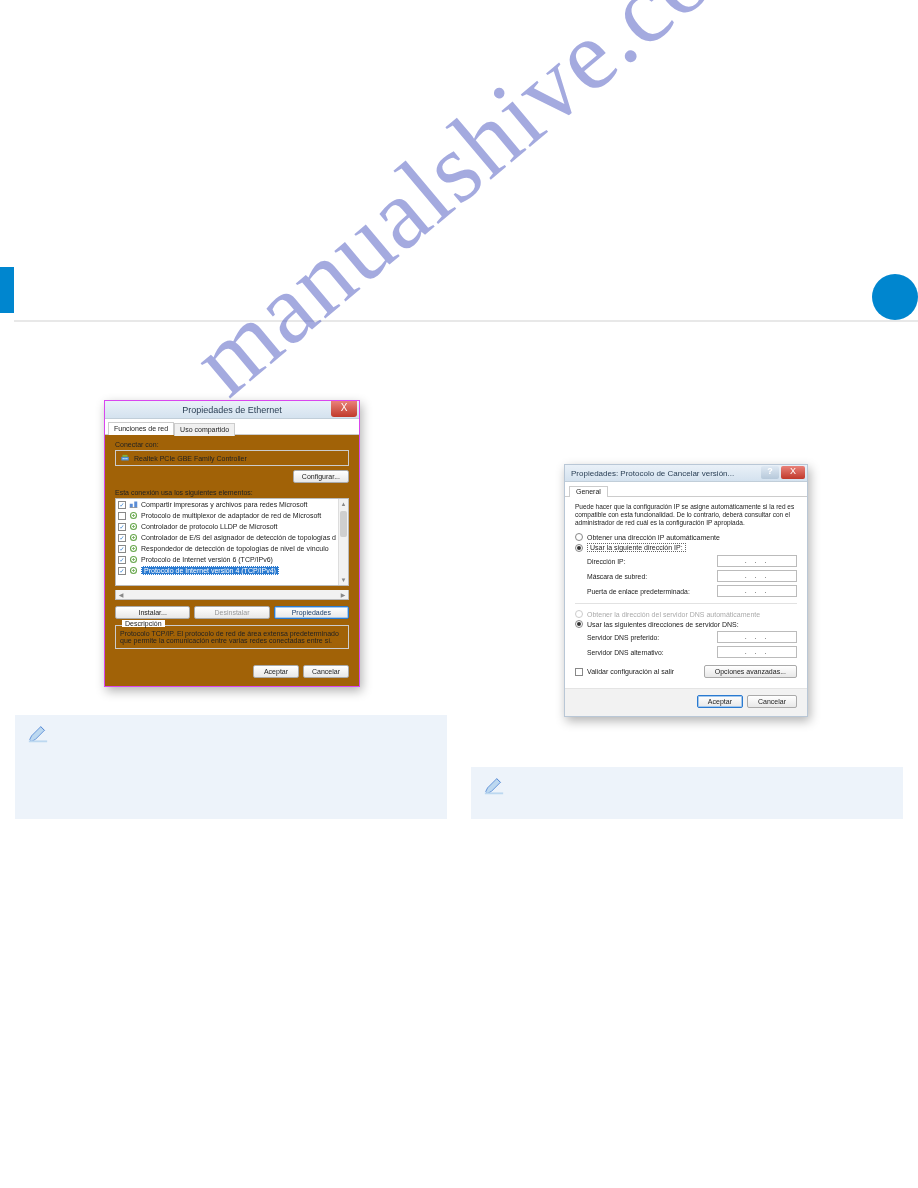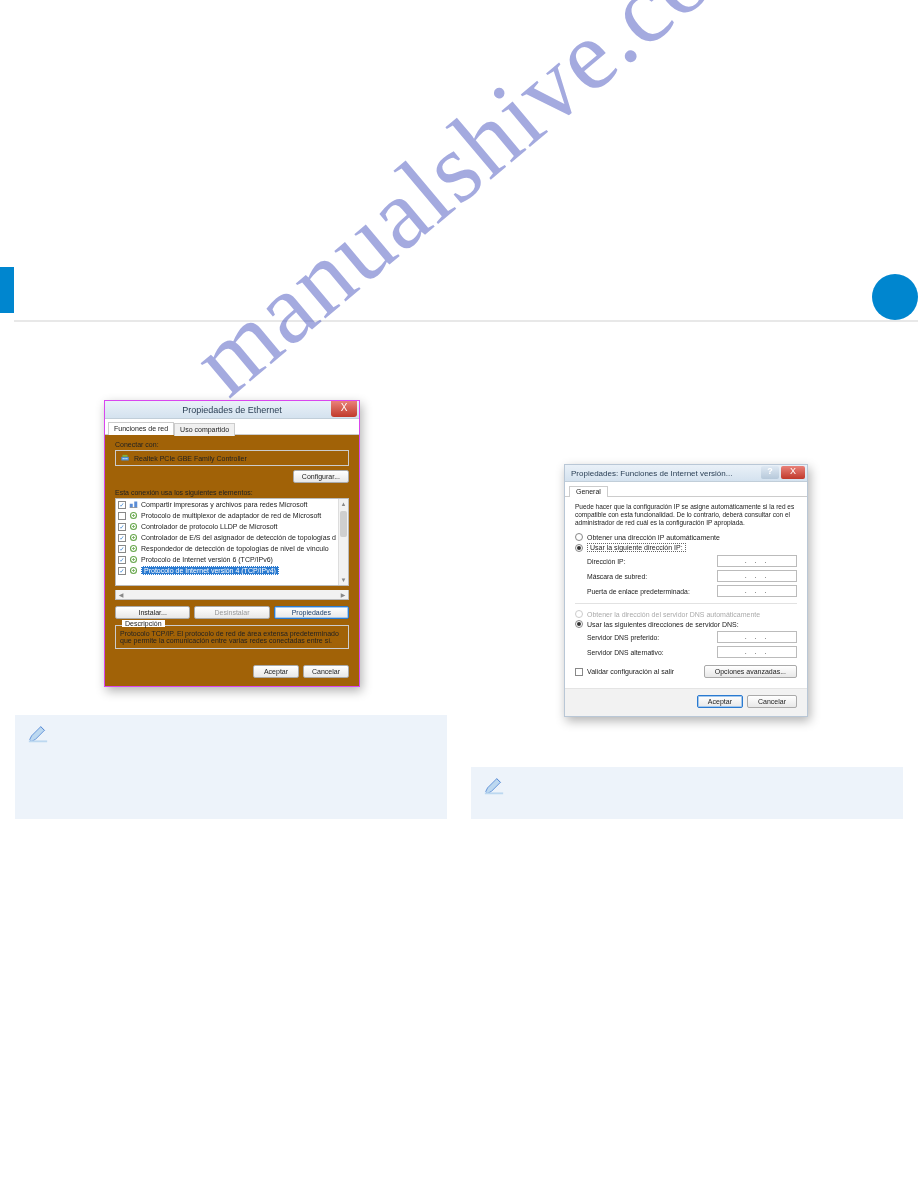--- a/index.html
+++ b/index.html
@@ -534,21 +534,21 @@
     <svg viewBox="0 0 24 24">
         <path d="M3 18 L5 14 L15 4 L19 8 L9 18 L5 20 Z" fill="#bcd8f0" stroke="#5b8dd6" stroke-width="1"></path>
         <path d="M15 4 L19 8" stroke="#5b8dd6"></path>
         <rect x="2" y="19" width="20" height="2" fill="#bcd8f0"></rect>
       </svg>
   </div>
 </div>
 
 <div class="dialog2">
   <div class="dlg2-title">
-    <span>Propiedades: Funciones de Internet versión...</span>
+    <span>Propiedades: Protocolo de Cancelar versión...</span>
     <div class="dlg2-title-btn">
       <span>?</span>
     </div>
     <div class="dlg2-close">
       <span>X</span>
     </div>
   </div>
   <div class="dlg2-tabs">
     <div class="dlg2-tab">General</div>
   </div>

